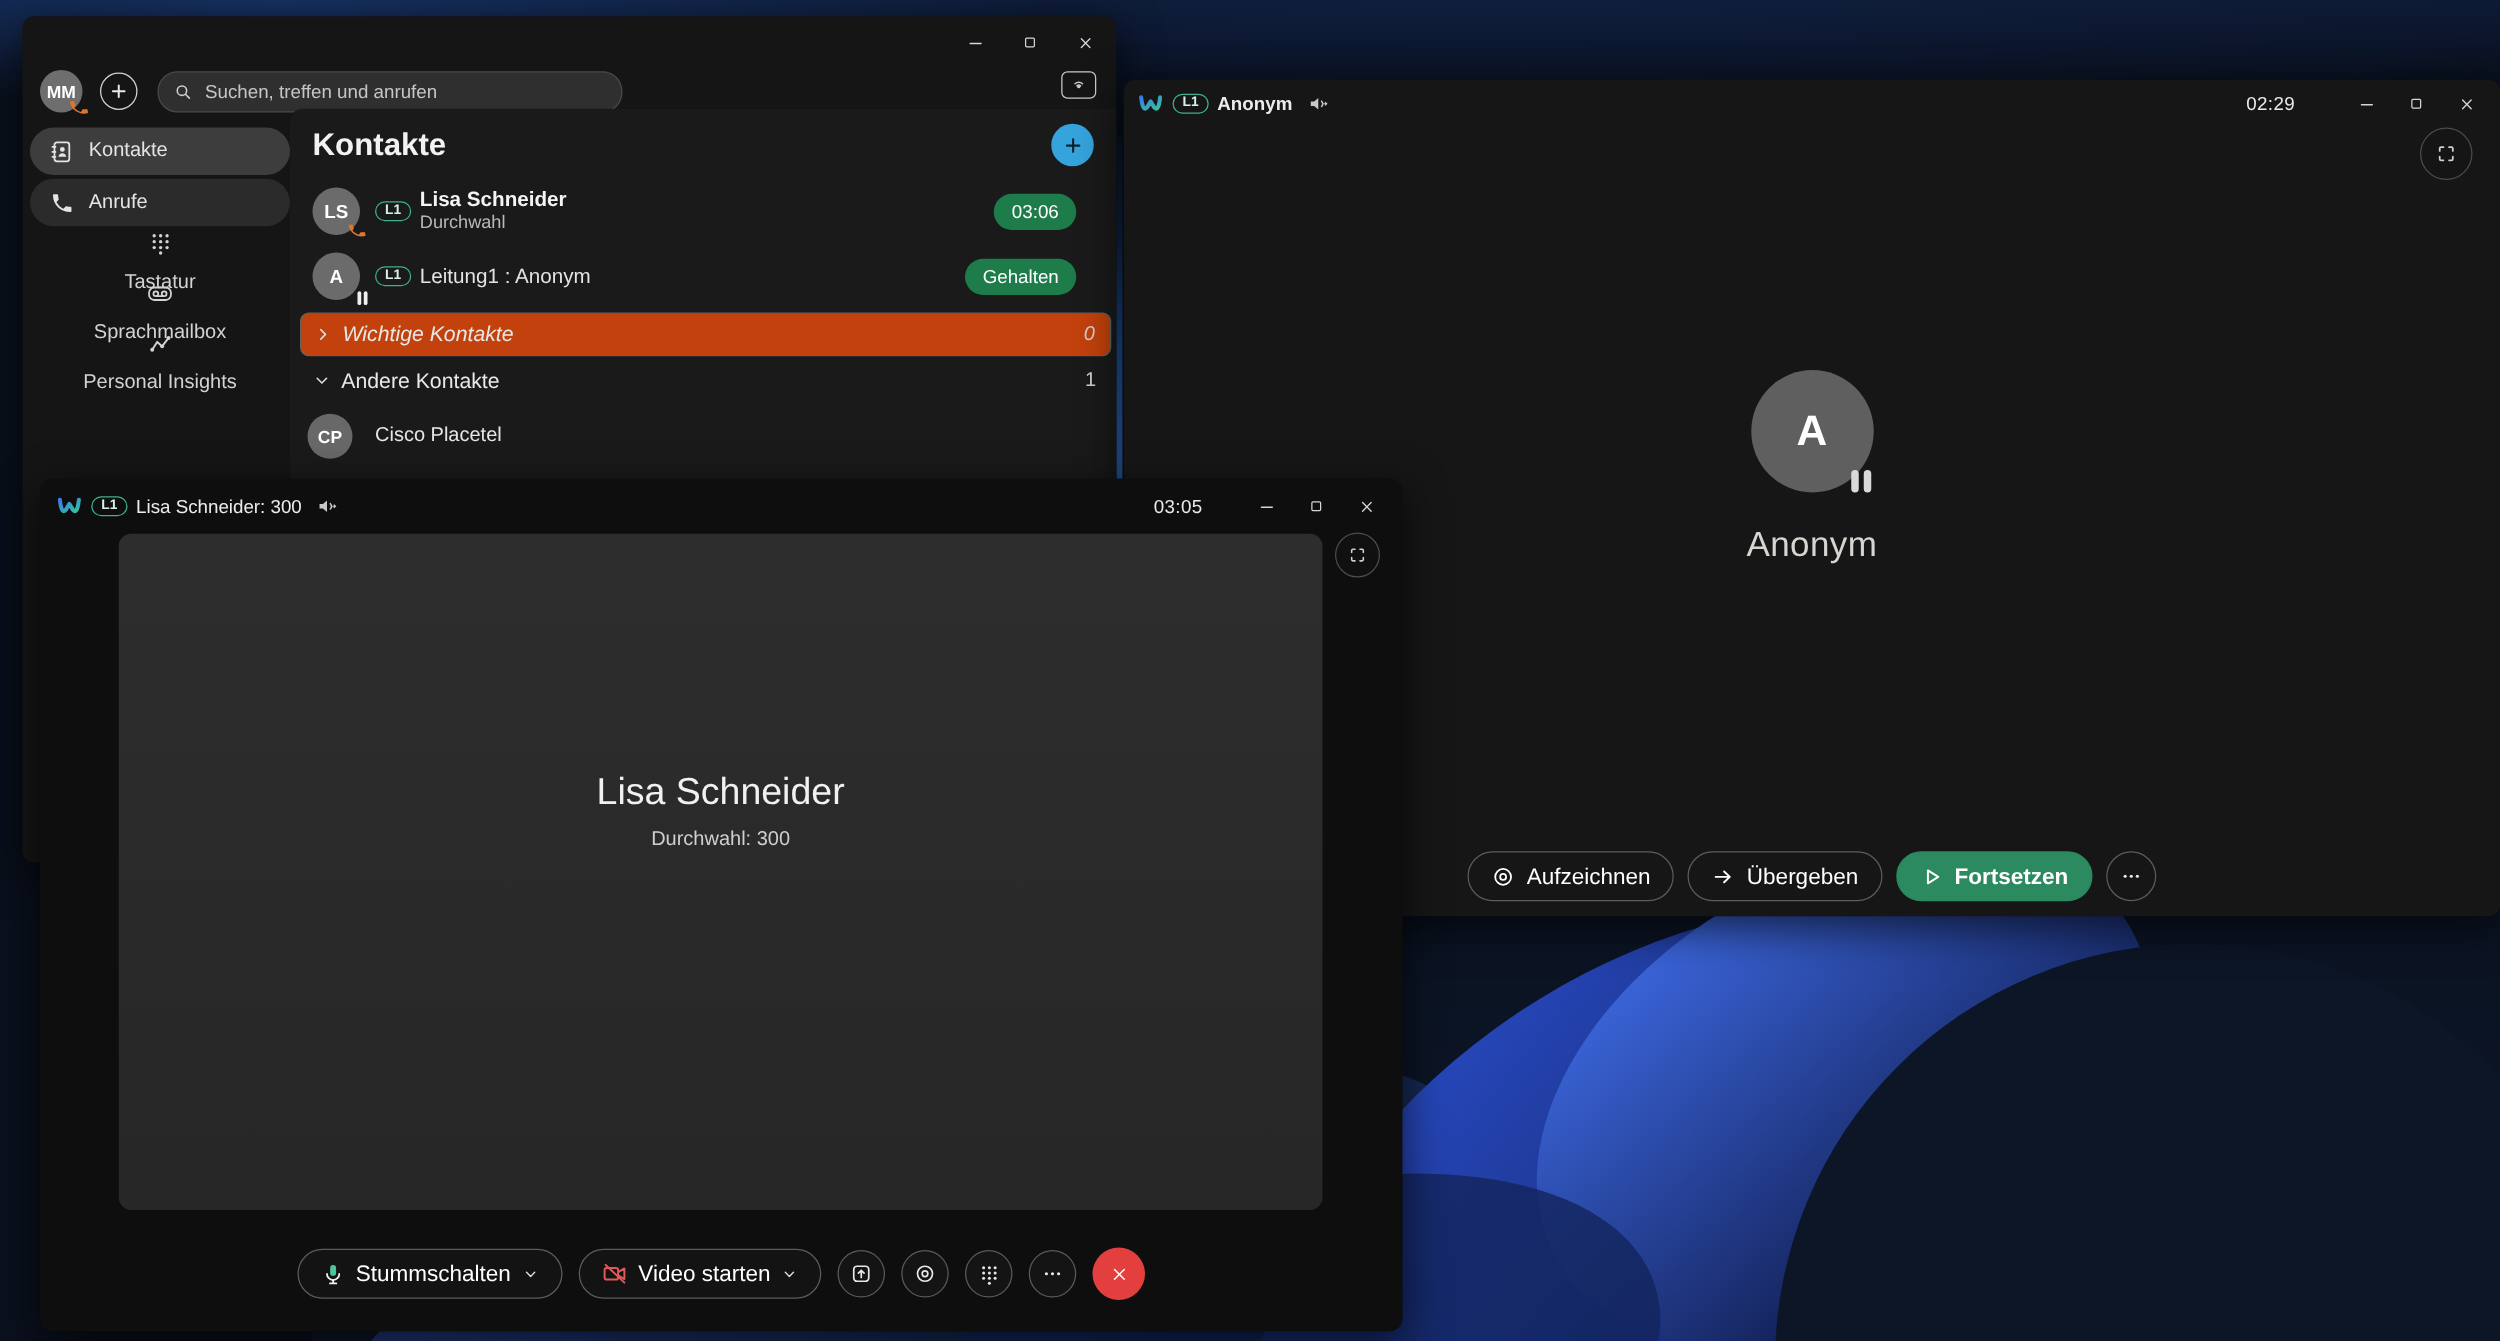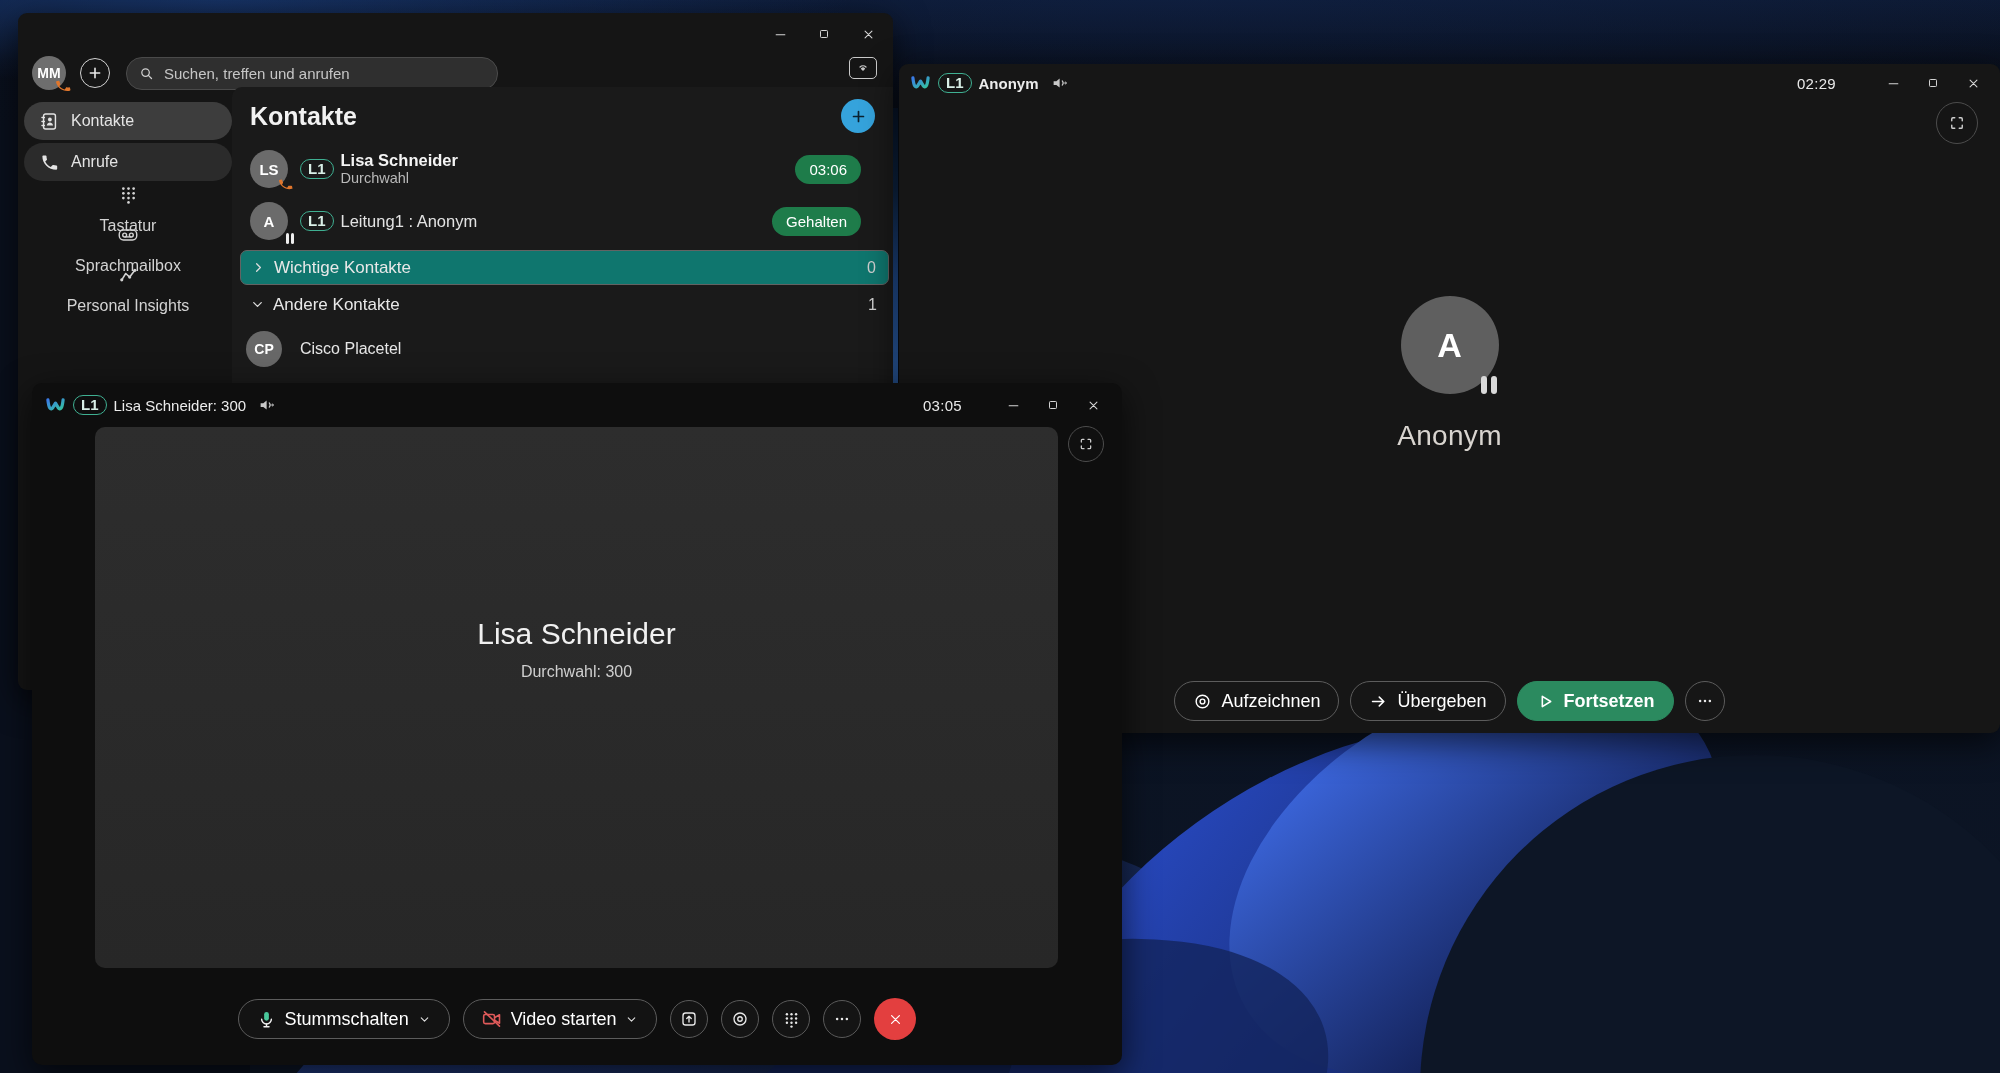--- a/index.html
+++ b/index.html
@@ -22,21 +22,21 @@
     background:linear-gradient(180deg,#0a1a33 0%,#123058 30%,#2a62b8 62%,#3f86ea 100%);}
   
   .win{position:absolute;box-shadow:0 10px 34px rgba(0,0,0,.65);}
   .chrome-btn{width:30px;height:26px;display:flex;align-items:center;justify-content:center;
     color:#d6d6d6;background:transparent;border:none;padding:0;cursor:default;}
   .chrome-btn svg{stroke:#d6d6d6;}
   .titlebar{display:flex;align-items:center;height:44px;padding:0 12px;color:#e9e9e9;font-size:15px;}
   .titlebar .spacer{flex:1;}
   .timer{color:#e9e9e9;font-size:15px;letter-spacing:.3px;}
   .l1-badge{display:inline-flex;align-items:center;justify-content:center;
-    border:1.5px solid #3FB092;border-radius:999px;color:#d9efe7;font-size:15px;font-weight:700;
+    border:1.5px solid #3FB092;border-radius:999px;color:#d9efe7;font-size:11px;font-weight:700;
     padding:1px 7px 2px 7px;line-height:1;}
   .ic{display:inline-flex;align-items:center;justify-content:center;flex:none;}
   
   .main-win{left:18px;top:13px;width:875px;height:677px;background:#151515;border-radius:9px;z-index:2;}
   .main-win .winctl{position:absolute;top:8px;right:10px;display:flex;gap:14px;}
   .app-header{position:absolute;left:0;top:34px;right:0;height:52px;display:flex;align-items:center;padding:0 14px;}
   .avatar{border-radius:50%;background:#6e6e6e;color:#fff;display:flex;align-items:center;justify-content:center;position:relative;flex:none;}
   .avatar-mm{width:34px;height:34px;font-size:14px;font-weight:700;}
   .badge-phone{position:absolute;right:-5px;bottom:-4px;transform:rotate(-12deg);}
   .plus-ring{width:30px;height:30px;border-radius:50%;border:1.6px solid #d2d2d2;background:transparent;
@@ -63,21 +63,21 @@
   .avatar-sm{width:38px;height:38px;font-size:15px;font-weight:700;background:#6b6b6b;}
   .row-main{display:flex;align-items:center;gap:7px;min-width:0;flex:1;}
   .row-texts{min-width:0;}
   .row-name{color:#f4f4f4;font-size:16.5px;font-weight:700;line-height:1.15;}
   .row-name.normal{font-weight:400;color:#e3e3e3;}
   .row-sub{color:#b9b9b9;font-size:14.5px;line-height:1.2;}
   .pill-status{background:#1E7C4A;color:#fff;border-radius:15px;font-size:15px;height:29px;
     display:flex;align-items:center;justify-content:center;padding:0 14px;flex:none;}
   .group-row{display:flex;align-items:center;height:33px;margin:3px 4px 3px 8px;padding:0 12px 0 10px;
     border-radius:7px;color:#e8e8e8;font-size:17px;gap:8px;}
-  .group-row.focused{background:#0f766e;border:1px solid #636363;}
+  .group-row.focused{background:#c2410c;border:1px solid #636363;font-style:italic;}
   .group-count{margin-left:auto;color:#cfcfcf;font-size:16px;}
   .contact-row{display:flex;align-items:center;gap:18px;height:48px;padding:0 18px 0 14px;margin-top:4px;text-align:right;}
   .avatar-cp{width:36px;height:36px;font-size:14px;font-weight:700;background:#686868;}
   .contact-name{color:#e6e6e6;font-size:16px;}
   .badge-pause-sm{position:absolute;right:-6px;bottom:-4px;display:flex;gap:2.5px;}
   .badge-pause-sm i{width:3px;height:11px;background:#efefef;border-radius:1.5px;display:block;}
   
   .remote-win{left:899px;top:64px;width:1101px;height:669px;background:#161616;border-radius:9px;z-index:3;}
   .remote-win .titlebar{height:38px;}
   .round-tool{position:absolute;width:42px;height:42px;border-radius:50%;border:1px solid #4c4c4c;

